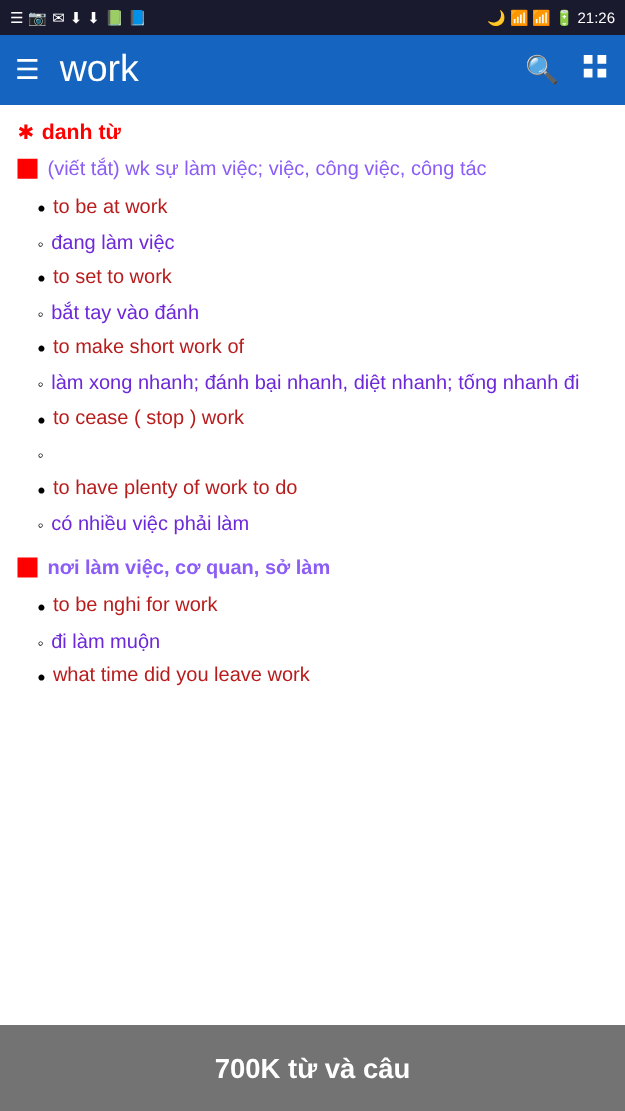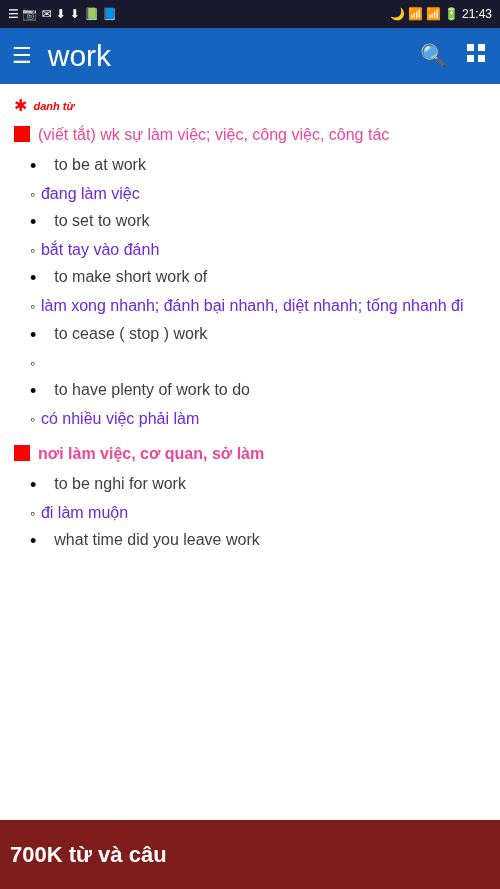--- a/index.html
+++ b/index.html
@@ -72,22 +72,21 @@
       gap: 6px;
       margin-bottom: 8px;
     }
     .star-icon {
       color: red;
       font-size: 16px;
     }
     .section-label {
       color: red;
       font-weight: bold;
-      font-size: 11px;
-      font-style: italic;
+      font-size: 17px;
     }
 
     .entry-block {
       margin-bottom: 10px;
     }
 
     .entry-header {
       display: flex;
       align-items: flex-start;
       gap: 8px;
@@ -95,21 +94,21 @@
     }
     .red-square {
       width: 16px;
       height: 16px;
       background: red;
       flex-shrink: 0;
       margin-top: 3px;
     }
     .entry-definition {
       font-size: 16px;
-      color: #ec4899;
+      color: #8b5cf6;
       line-height: 1.5;
     }
 
     .examples-list {
       margin-left: 12px;
     }
     .example-row {
       display: flex;
       align-items: flex-start;
       gap: 0;
@@ -123,36 +122,35 @@
       line-height: 1.5;
     }
     .bullet-open {
       color: #000;
       font-size: 14px;
       margin-right: 6px;
       margin-left: 4px;
       line-height: 1.8;
     }
     .example-en {
-      color: #404040;
+      color: #b91c1c;
       font-size: 16px;
       line-height: 1.5;
-      margin-left: 12px;
     }
     .example-vn {
       color: #6d28d9;
       font-size: 16px;
       line-height: 1.5;
     }
 
     
     .banner {
-      background: #7f1d1d;
-      color: #fff;
-      text-align: left;
+      background: #737373;
+      color: #fff;
+      text-align: center;
       padding: 18px 10px;
       font-size: 22px;
       font-weight: bold;
       line-height: 1.5;
     }
   </style>
 </head>
 <body>
 
 <div class="status-bar">
@@ -163,21 +161,21 @@
     <span>⬇</span>
     <span>⬇</span>
     <span>📗</span>
     <span>📘</span>
   </div>
   <div class="status-right">
     <span>🌙</span>
     <span>📶</span>
     <span>📶</span>
     <span>🔋</span>
-    <span>21:43</span>
+    <span>21:26</span>
   </div>
 </div>
 
 <div class="top-bar">
   <span class="top-bar-icon">☰</span>
   <span class="top-bar-title">work</span>
   <span class="top-bar-icon">🔍</span>
   <span class="top-bar-icon">
     <svg width="24" height="24" viewBox="0 0 24 24" fill="white">
       <rect x="3" y="3" width="7" height="7"></rect>

